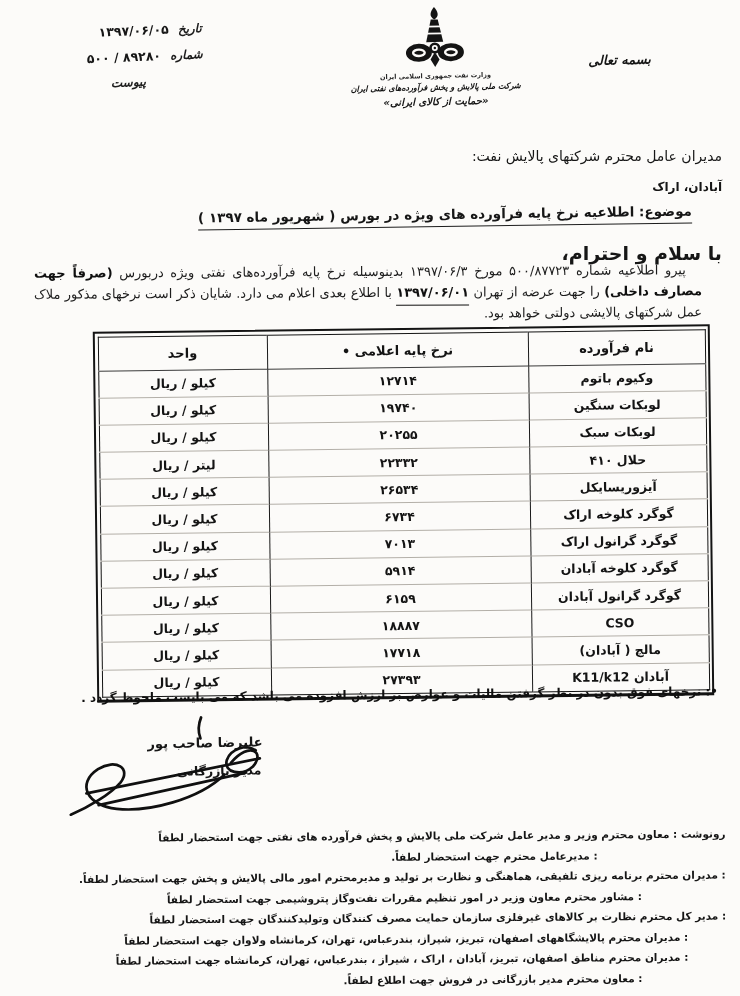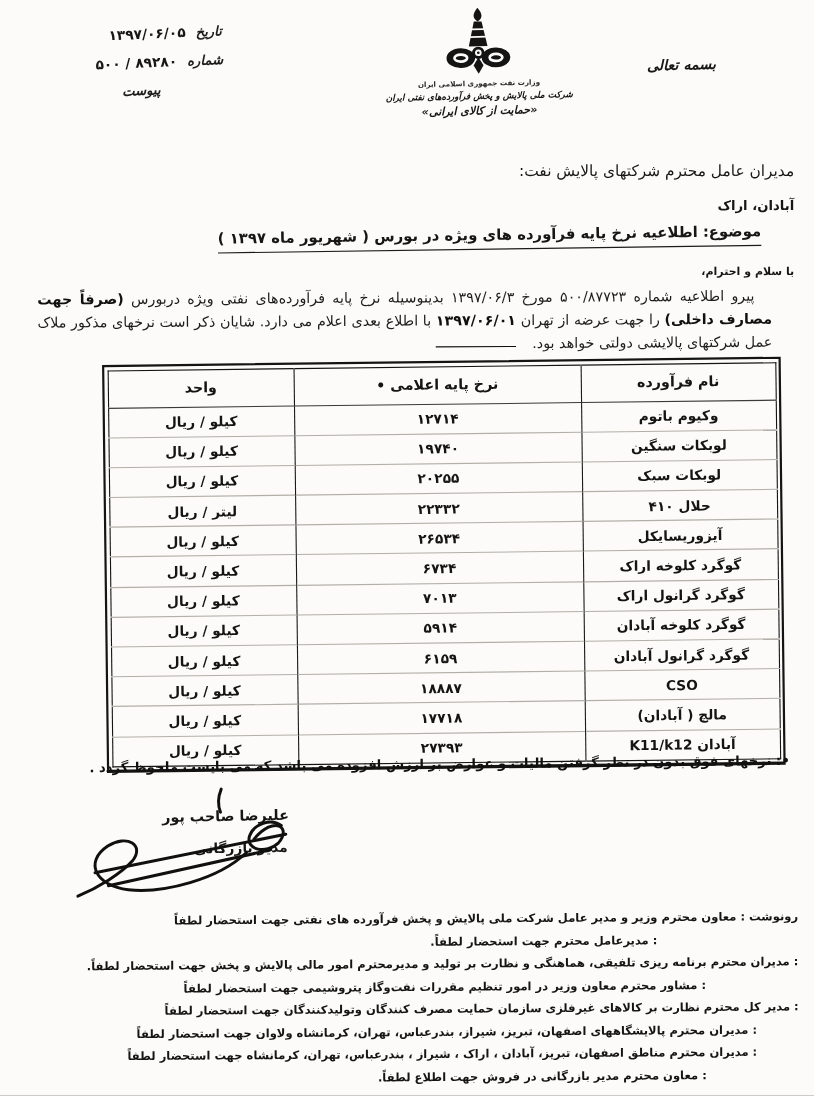--- a/index.html
+++ b/index.html
@@ -42,30 +42,30 @@
   }
   
   .recipient1{position:absolute;right:18px;top:148px;font-size:14px;font-weight:normal;}
   .recipient2{position:absolute;right:18px;top:180px;font-size:12px;font-weight:bold;}
   .subject{
     position:absolute;right:48px;top:206px;
     font-size:13.5px;font-weight:bold;
     border-bottom:1.6px solid #1c1c1c;padding-bottom:4px;
     transform:rotate(-0.8deg);
   }
-  .salutation{position:absolute;right:18px;top:242px;font-size:10px;font-weight:bold;}
+  .salutation{position:absolute;right:18px;top:242px;font-size:19px;font-weight:bold;}
   
   .body-par{
     position:absolute;right:38px;left:34px;top:261px;
     font-size:13px;line-height:21px;text-align:justify;
     transform:rotate(-0.3deg);color:#1d1d1d;
     text-indent:16px;
   }
   .b-bold{font-weight:bold;color:#101010;}
-  .b-underline{font-weight:bold;text-decoration:none;border-bottom:1.6px solid #101010;padding-bottom:15px;color:#101010;}
+  .b-underline{font-weight:bold;text-decoration:none;border-bottom:1.6px solid #101010;padding-bottom:5px;color:#101010;}
   
   .table-wrap{
     position:absolute;left:95px;top:328px;width:608px;
     border:2px solid #141414;border-bottom-width:3px;
     padding:2.5px;background:#fcfbf9;
     transform:rotate(-0.7deg);
   }
   table.price{
     width:100%;border-collapse:collapse;table-layout:fixed;
     border:1.3px solid #141414;direction:rtl;

